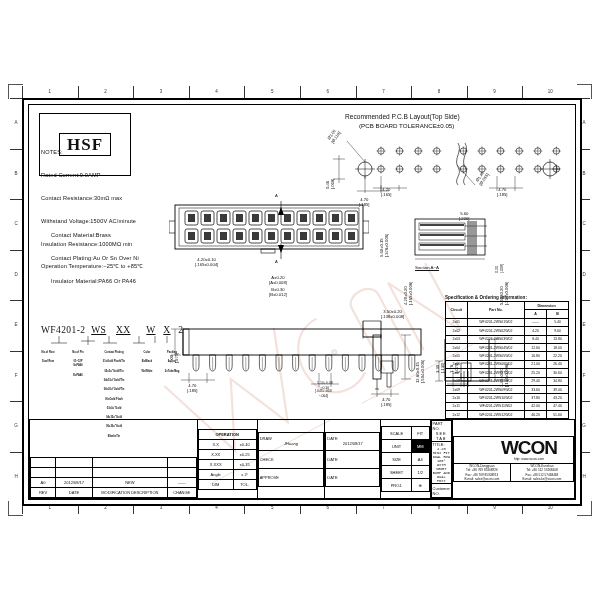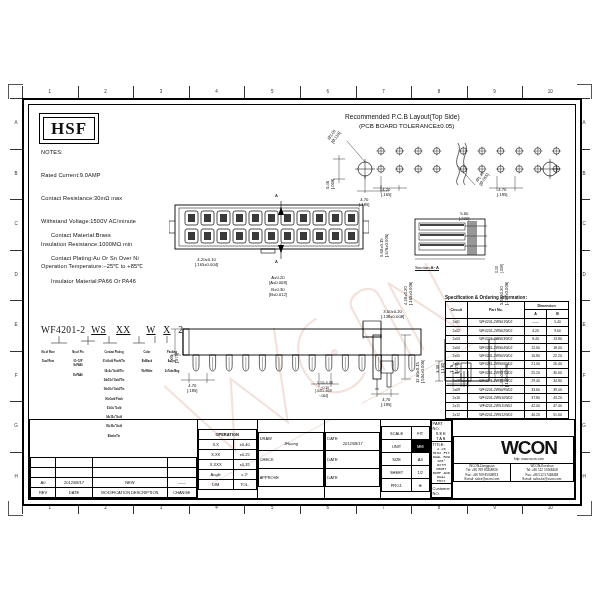--- a/index.html
+++ b/index.html
@@ -21,21 +21,21 @@
   .ruler-left,.ruler-right{position:absolute;top:98px;height:404px;width:12px;}
   .ruler-left{left:10px;} .ruler-right{left:578px;}
   .rk{position:absolute;font-size:4.5px;color:#333;text-align:center;}
   .tick-v{position:absolute;width:1px;background:#333;}
   .tick-h{position:absolute;height:1px;background:#333;}
 
   .txt{position:absolute;white-space:pre;}
   .nm{font-size:5.6px;line-height:7.6px;letter-spacing:.15px;}
 
   
-  .hsf{position:absolute;left:10px;top:8px;border:1px solid #000;padding:3px;}
+  .hsf{position:absolute;left:10px;top:8px;border:1px solid #000;padding:19px;}
   .hsf div{border:1px solid #000;padding:1px 7px;font-family:"Liberation Serif",serif;font-size:17px;font-weight:700;letter-spacing:1px;line-height:19px;}
 
   
   .ordering{position:absolute;left:10px;top:200px;font-family:"Liberation Serif",serif;font-style:italic;font-weight:700;font-size:12.5px;}
   .ordercode{position:absolute;left:12px;top:220px;font-family:"Liberation Serif",serif;font-size:9.5px;letter-spacing:.4px;}
   .legcol{position:absolute;font-size:2.6px;line-height:3.1px;font-weight:700;text-align:center;white-space:pre;}
 
   
   .wm{position:absolute;left:120px;top:150px;width:330px;height:250px;opacity:.30;pointer-events:none;}
 

